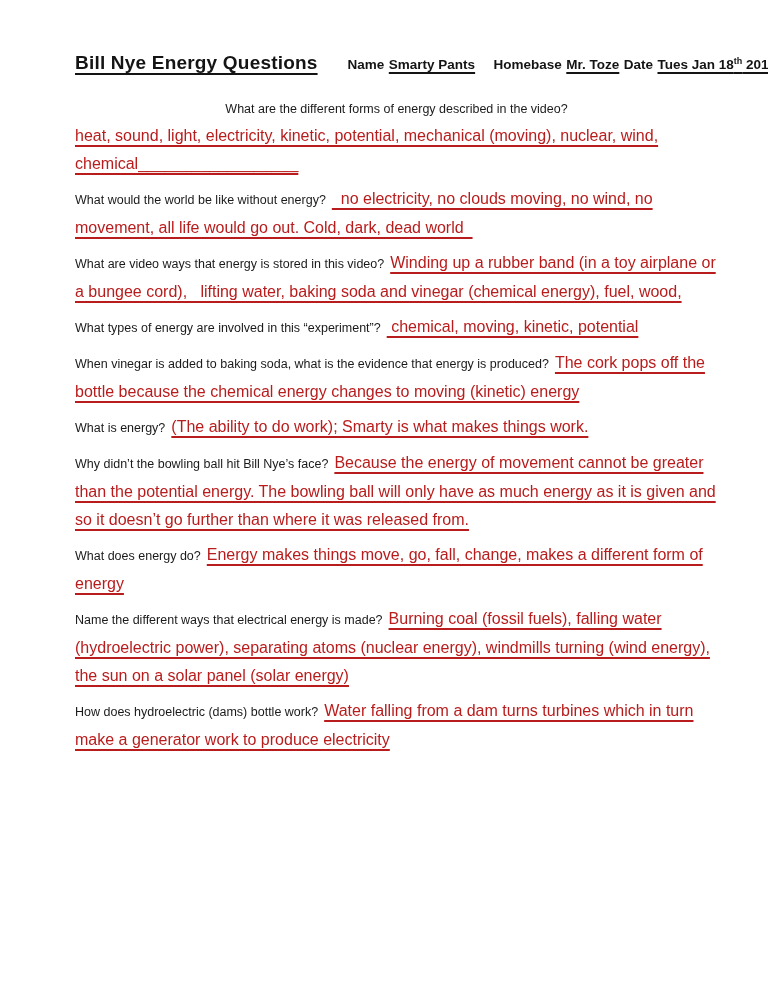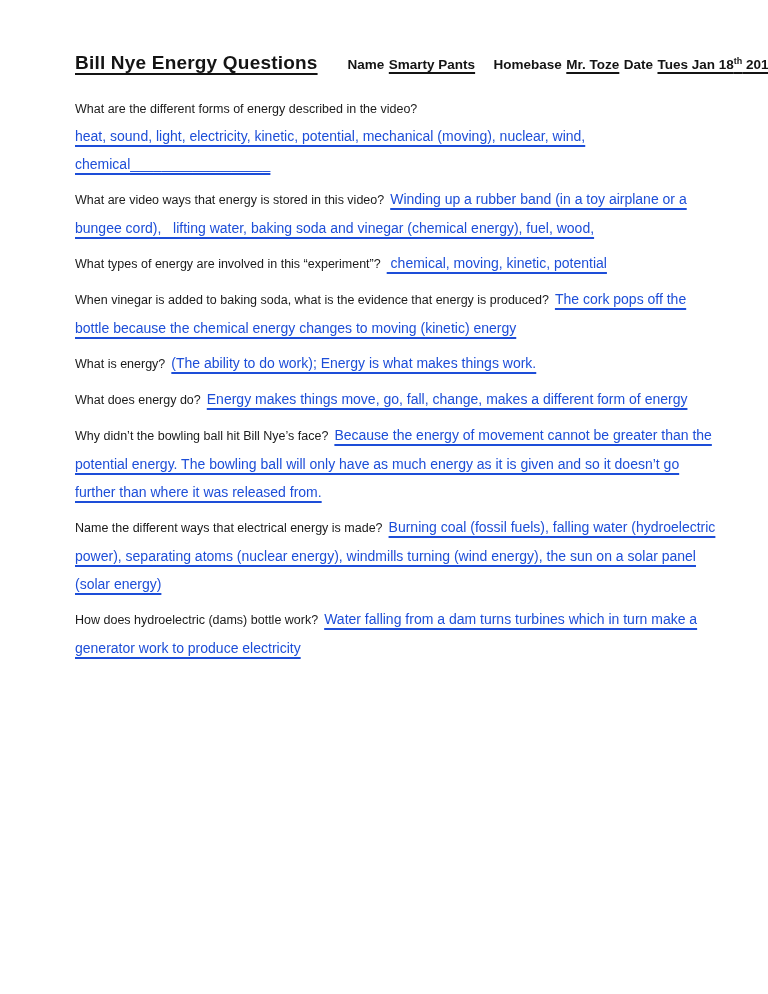--- a/index.html
+++ b/index.html
@@ -52,30 +52,31 @@
   }
   
   .qa {
     margin: 0 0 7px 0;
     line-height: 28px;
   }
   .q {
     font-size: 12.5px;
     color: #1a1a1a;
     margin-right: 6px;
+    text-align: center;
   }
   .qa.q-own-line .q {
     display: block;
     line-height: 22px;
     margin-right: 0;
     margin-bottom: 2px;
   }
   .a {
-    font-size: 14px;
-    color: #1d4ed8;
+    font-size: 16px;
+    color: #b91c1c;
     text-decoration: underline;
     text-decoration-thickness: 1.5px;
     text-underline-offset: 3.5px;
   }
 </style>
 </head>
 <body>
 
 <div class="page">
   <div class="content">
@@ -86,43 +87,46 @@
       <span class="hdr-label">Homebase</span>
       <span class="hdr-value">Mr. Toze</span>
       <span class="hdr-label">Date</span>
       <span class="hdr-value"><span>Tues Jan 18</span><sup>th</sup><span> 2011</span></span>
     </div>
 
     <p class="qa q-own-line">
       <span class="q">What are the different forms of energy described in the video?</span><span class="a">heat, sound, light, electricity, kinetic, potential, mechanical (moving), nuclear, wind, chemical__________________</span>
     </p>
 
+    <p class="qa">
+      <span class="q">What would the world be like without energy?</span><span class="a">&nbsp;&nbsp;no electricity, no clouds moving, no wind, no movement, all life would go out. Cold, dark, dead world&nbsp;&nbsp;</span>
+    </p>
 
     <p class="qa">
       <span class="q">What are video ways that energy is stored in this video?</span><span class="a">Winding up a rubber band (in a toy airplane or a bungee cord),&nbsp;&nbsp; lifting water, baking soda and vinegar (chemical energy), fuel, wood,</span>
     </p>
 
     <p class="qa">
       <span class="q">What types of energy are involved in this “experiment”?</span><span class="a">&nbsp;chemical, moving, kinetic, potential</span>
     </p>
 
     <p class="qa">
       <span class="q">When vinegar is added to baking soda, what is the evidence that energy is produced?</span><span class="a">The cork pops off the bottle because the chemical energy changes to moving (kinetic) energy</span>
     </p>
 
     <p class="qa">
-      <span class="q">What is energy?</span><span class="a">(The ability to do work); Energy is what makes things work.</span>
+      <span class="q">What is energy?</span><span class="a">(The ability to do work); Smarty is what makes things work.</span>
+    </p>
+
+    <p class="qa">
+      <span class="q">Why didn’t the bowling ball hit Bill Nye’s face?</span><span class="a">Because the energy of movement cannot be greater than the potential energy.  The bowling ball will only have as much energy as it is given and so it doesn’t go further than where it was released from.</span>
     </p>
 
     <p class="qa">
       <span class="q">What does energy do?</span><span class="a">Energy makes things move, go, fall, change, makes a different form of energy</span>
-    </p>
-
-    <p class="qa">
-      <span class="q">Why didn’t the bowling ball hit Bill Nye’s face?</span><span class="a">Because the energy of movement cannot be greater than the potential energy.  The bowling ball will only have as much energy as it is given and so it doesn’t go further than where it was released from.</span>
     </p>
 
 
     <p class="qa">
       <span class="q">Name the different ways that electrical energy is made?</span><span class="a">Burning coal (fossil fuels), falling water (hydroelectric power), separating atoms (nuclear energy), windmills turning (wind energy), the sun on a solar panel (solar energy)</span>
     </p>
 
     <p class="qa">
       <span class="q">How does hydroelectric (dams) bottle work?</span><span class="a">Water falling from a dam turns turbines which in turn make a generator work to produce electricity</span>
     </p>

